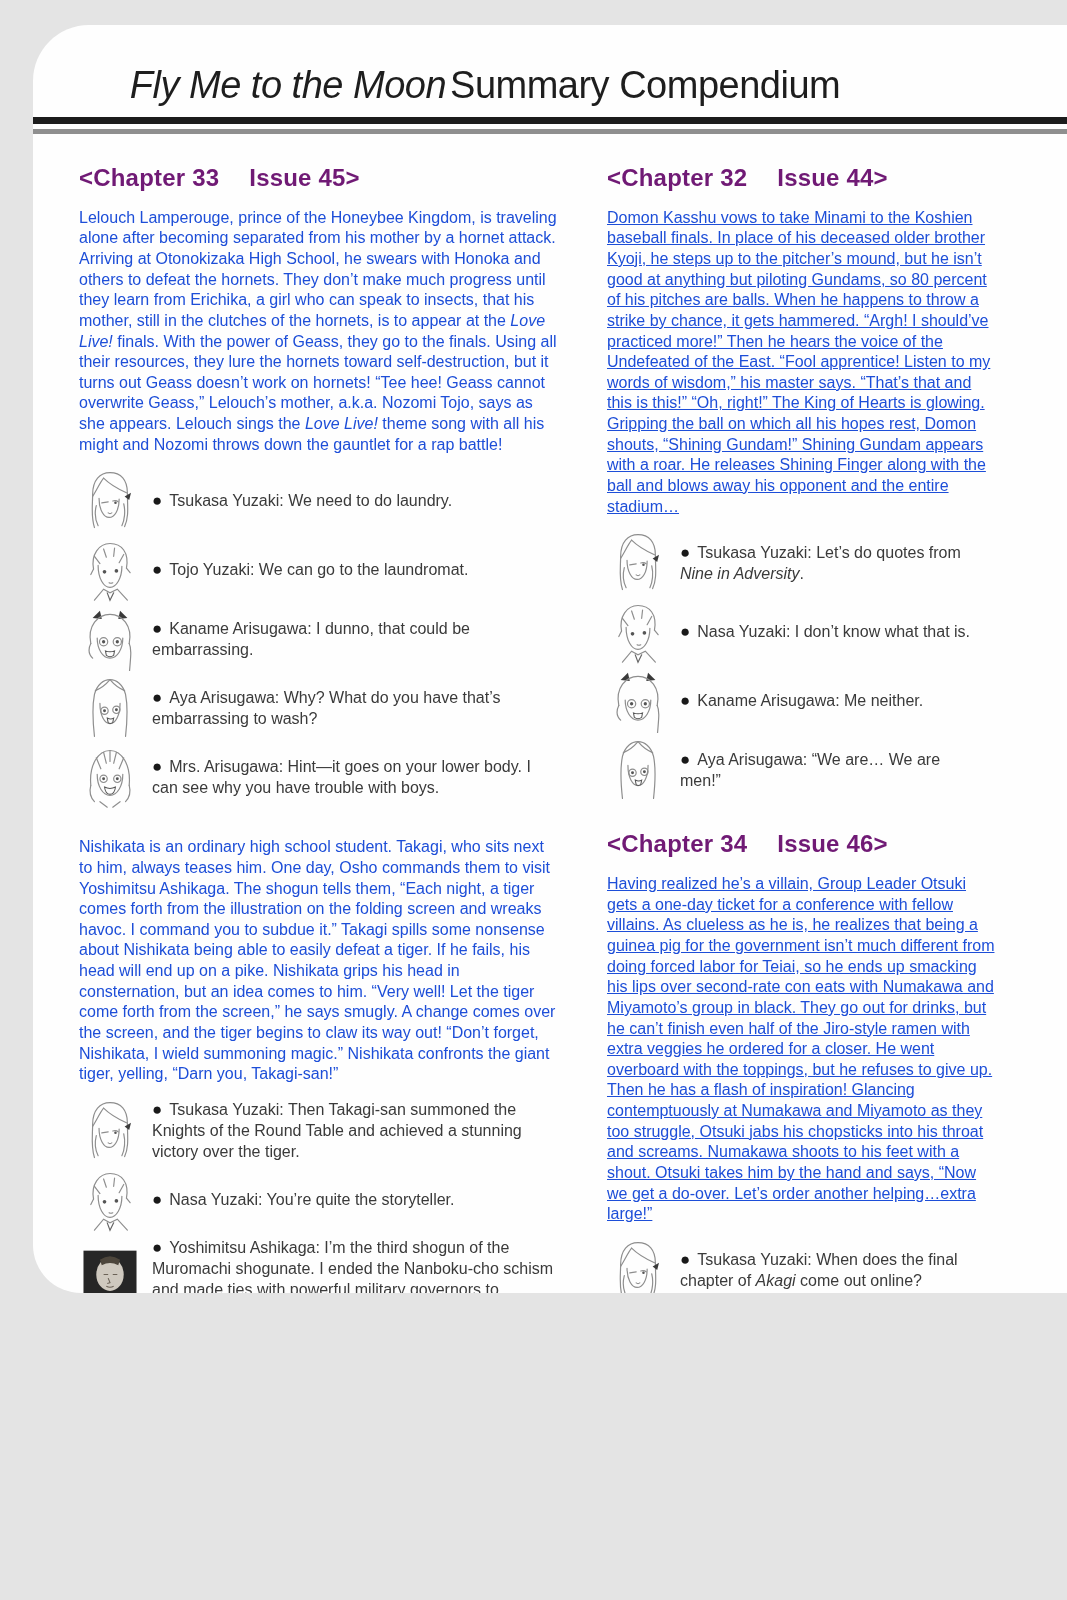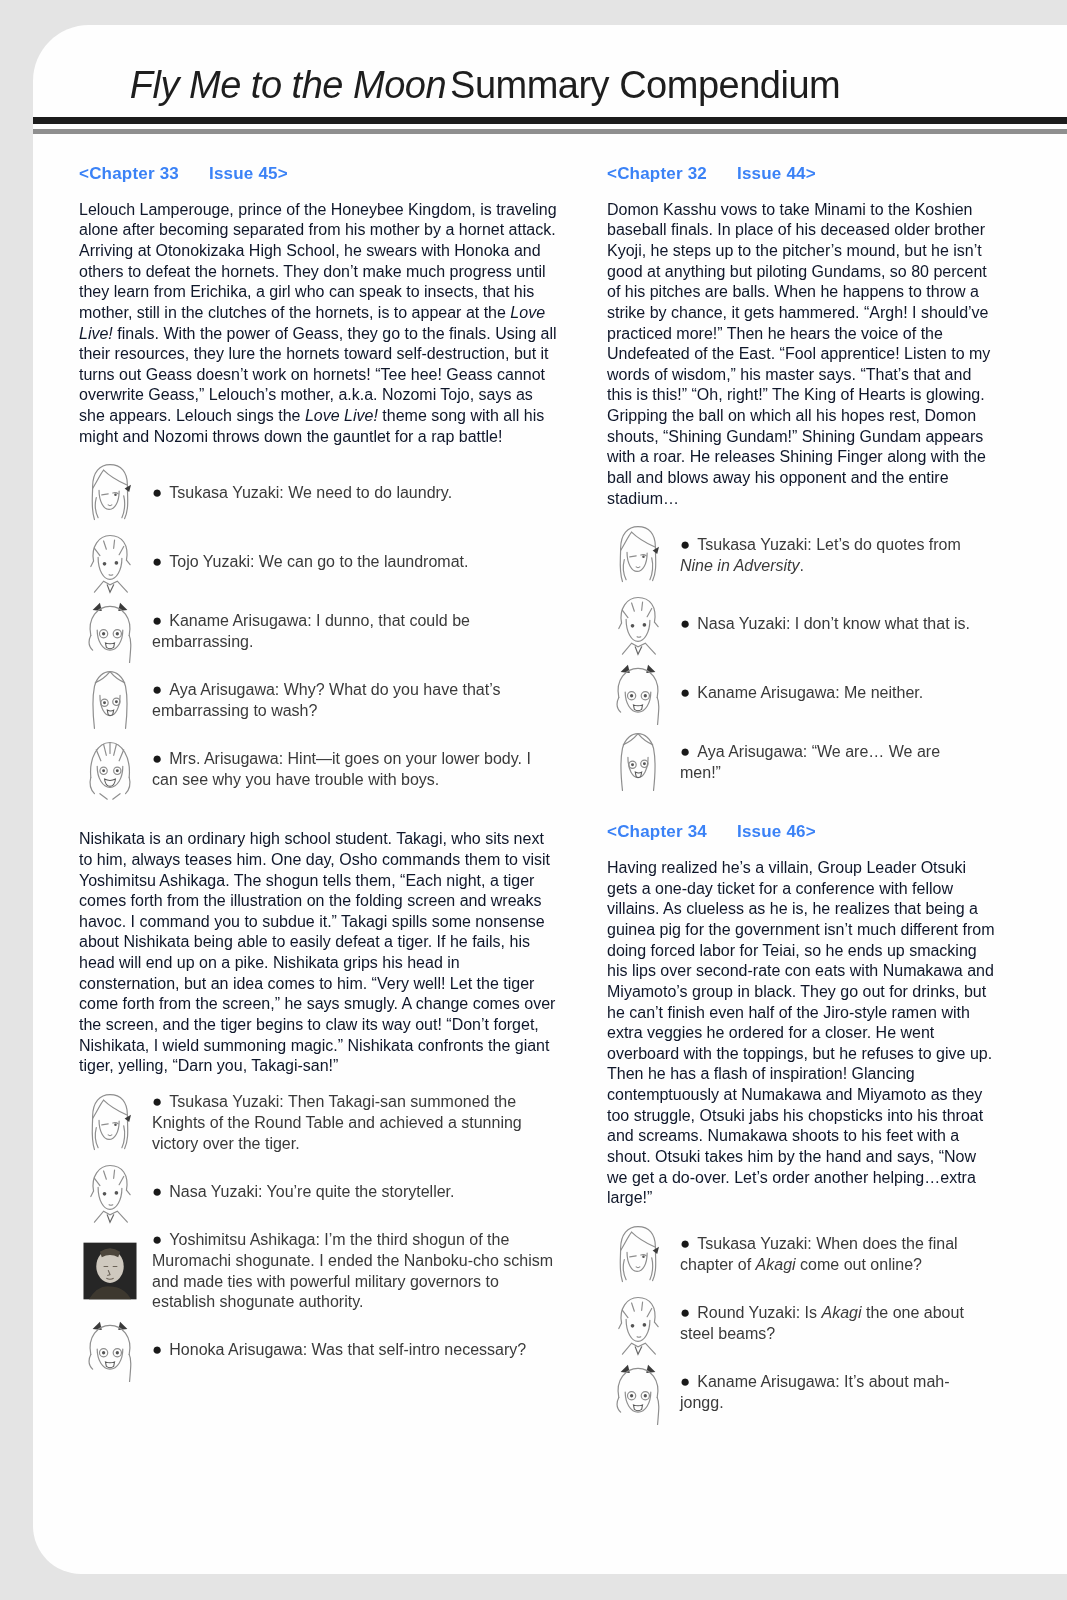--- a/index.html
+++ b/index.html
@@ -5,21 +5,21 @@
   html,body { margin:0; padding:0; }
   body {
     width:1067px; height:1600px;
     background:#e4e4e4;
     position:relative;
     font-family:"Liberation Sans", sans-serif;
     -webkit-font-smoothing:antialiased;
   }
   .card {
     position:absolute; left:33px; top:25px;
-    width:1034px; height:1549px;
+    width:1034px; height:1268px;
     background:#fefefe;
     border-radius:56px 0 0 48px;
     overflow:hidden;
   }
   .masthead { padding:40px 130px 0 0; text-align:center; }
   h1.title {
     margin:0 0 10px; font-size:38px; font-weight:normal;
     color:#1e1e1e; letter-spacing:-0.5px; line-height:1.1;
   }
   h1.title .t-normal { margin-left:4px; }
@@ -29,29 +29,29 @@
   .columns {
     display:flex; gap:46px;
     padding:30px 14px 0 46px;
     align-items:flex-start;
   }
   .col-left  { width:482px; flex:none; }
   .col-right { flex:1; min-width:0; }
   .chapter { margin-bottom:20px; }
   .chapter + .chapter { margin-top:28px; }
   .chap-head {
-    margin:0 0 16px; font-size:17px; font-weight:bold;
-    color:#3b82f6; letter-spacing:0.2px;
+    margin:0 0 16px; font-size:24px; font-weight:bold;
+    color:#701a75; letter-spacing:0.2px;
   }
   .chap-head .issue { margin-left:30px; }
   .summary {
     margin:0 0 14px; font-size:16px; line-height:1.29;
-    color:#0f172a;
-  }
-  .col-right .summary { max-width:390px; }
+    color:#1d4ed8;
+  }
+  .col-right .summary { max-width:390px;text-decoration:underline; }
   .quotes { margin-top:4px; }
   .quote { display:flex; align-items:center; margin-bottom:5px; }
   .avatar { width:62px; height:64px; flex:none; margin-right:11px; }
   .qtext {
     font-size:16px; line-height:1.3; color:#3a3a3a;
   }
   .col-left  .qtext { max-width:402px; }
   .col-right .qtext { max-width:300px; }
   .bullet { font-size:17px; margin-right:7px; color:#191919; }
   .defs-hidden { position:absolute; width:0; height:0; overflow:hidden; }

